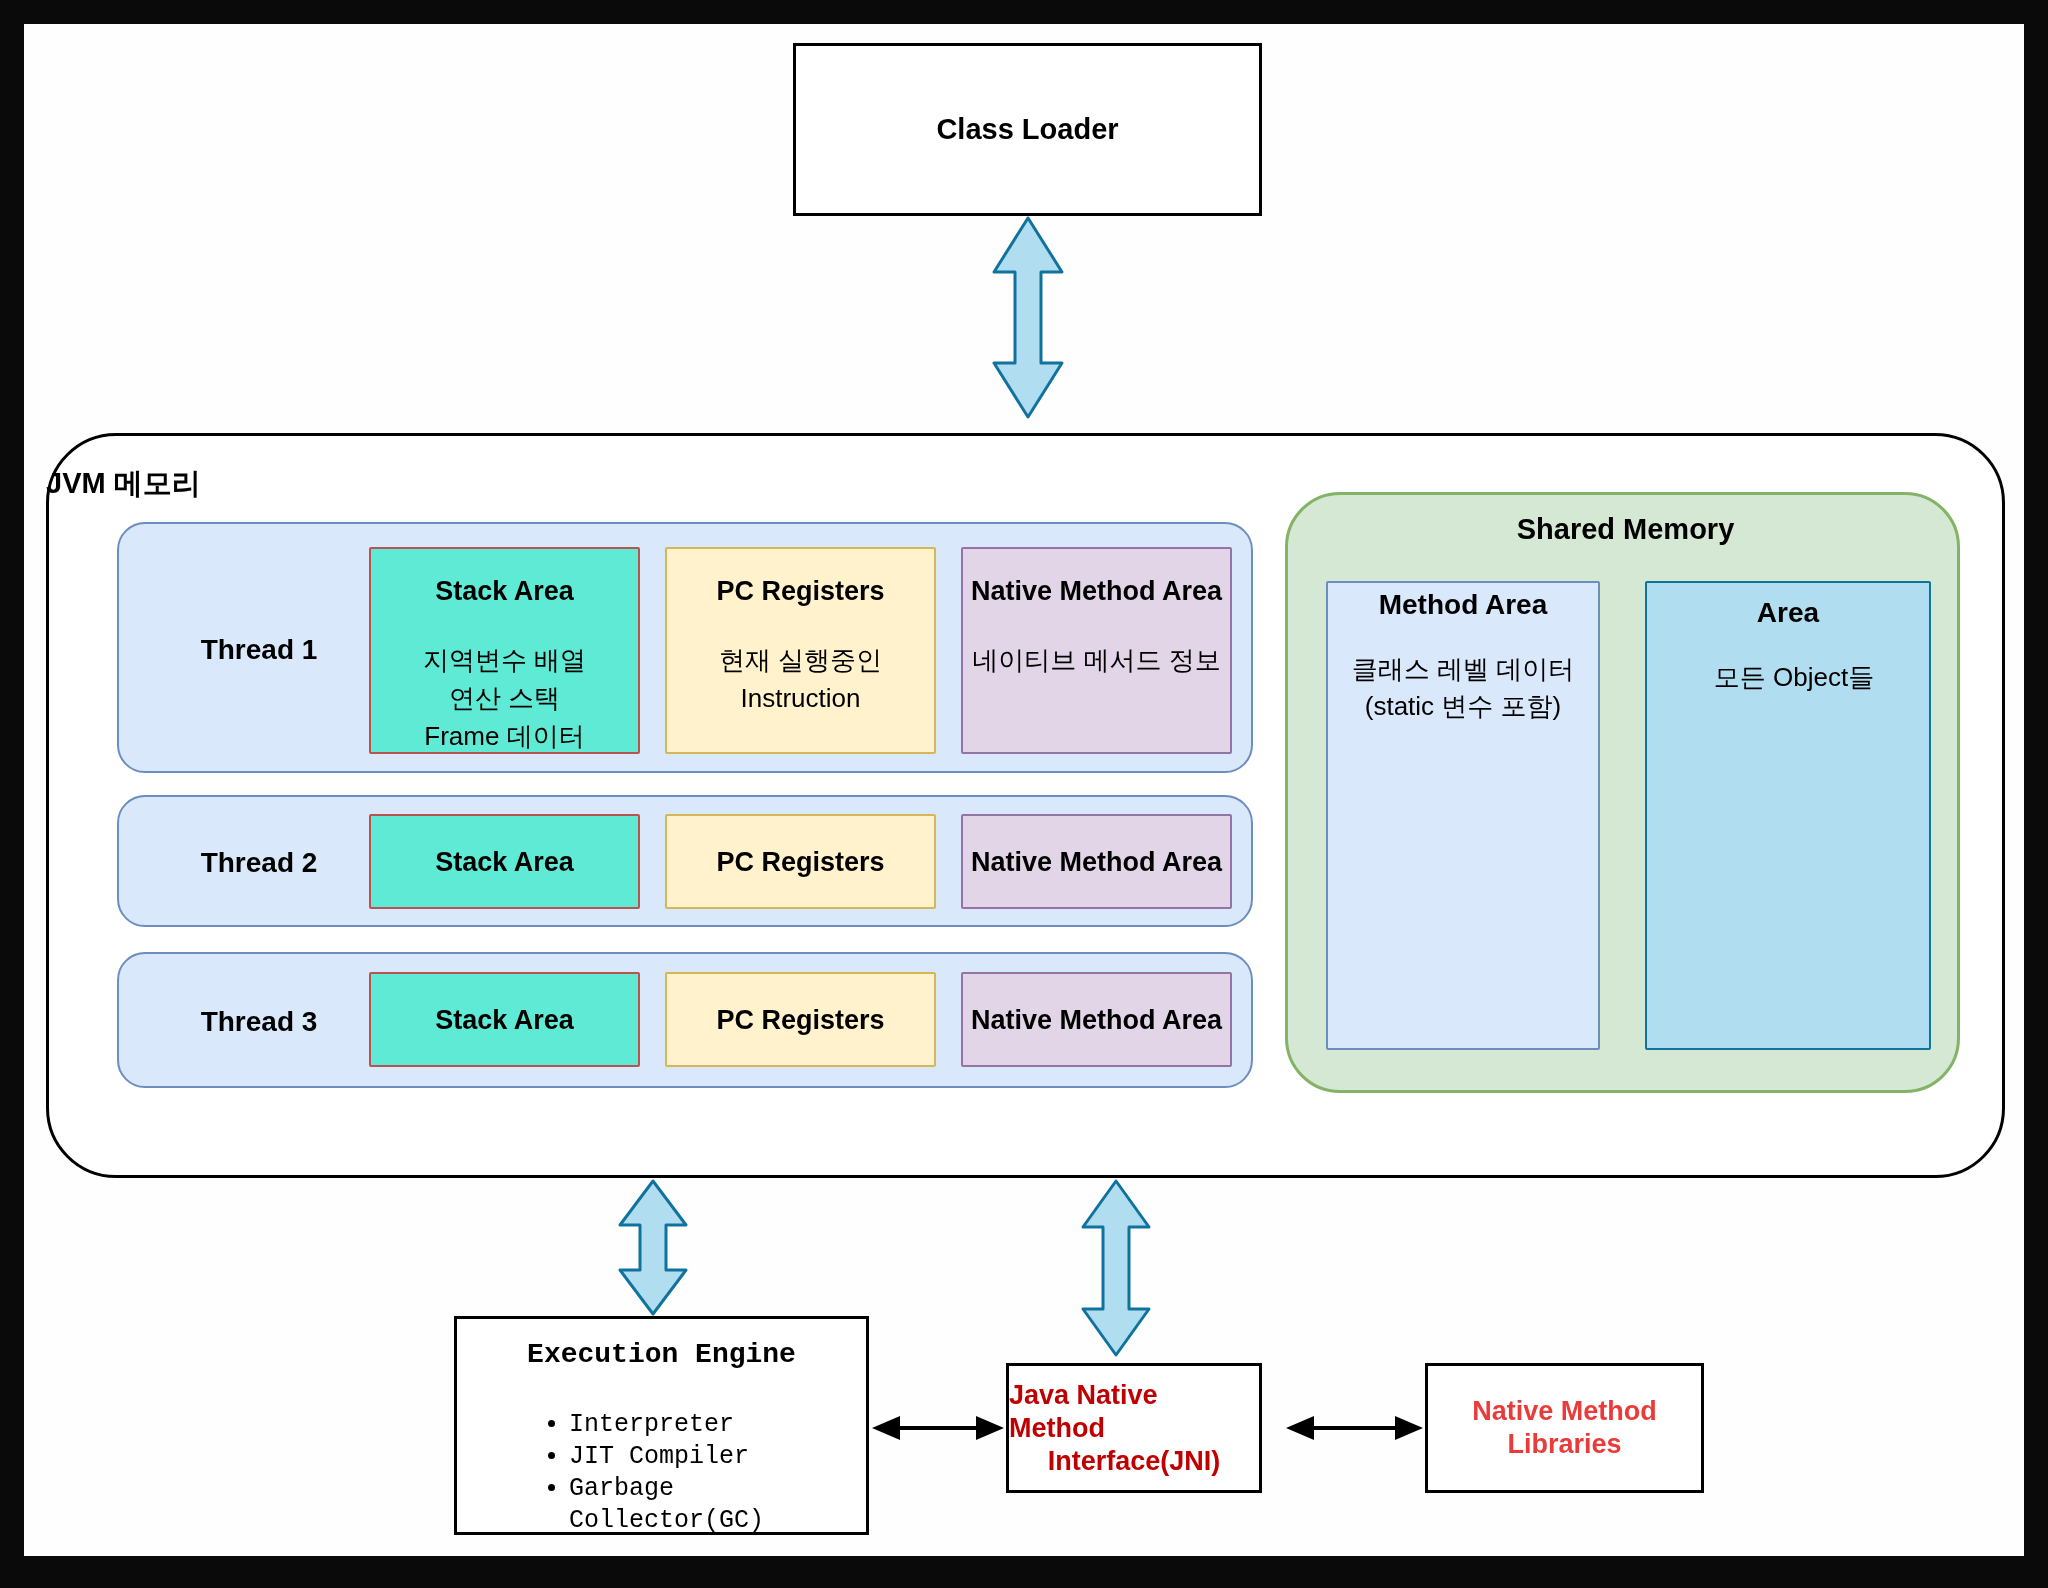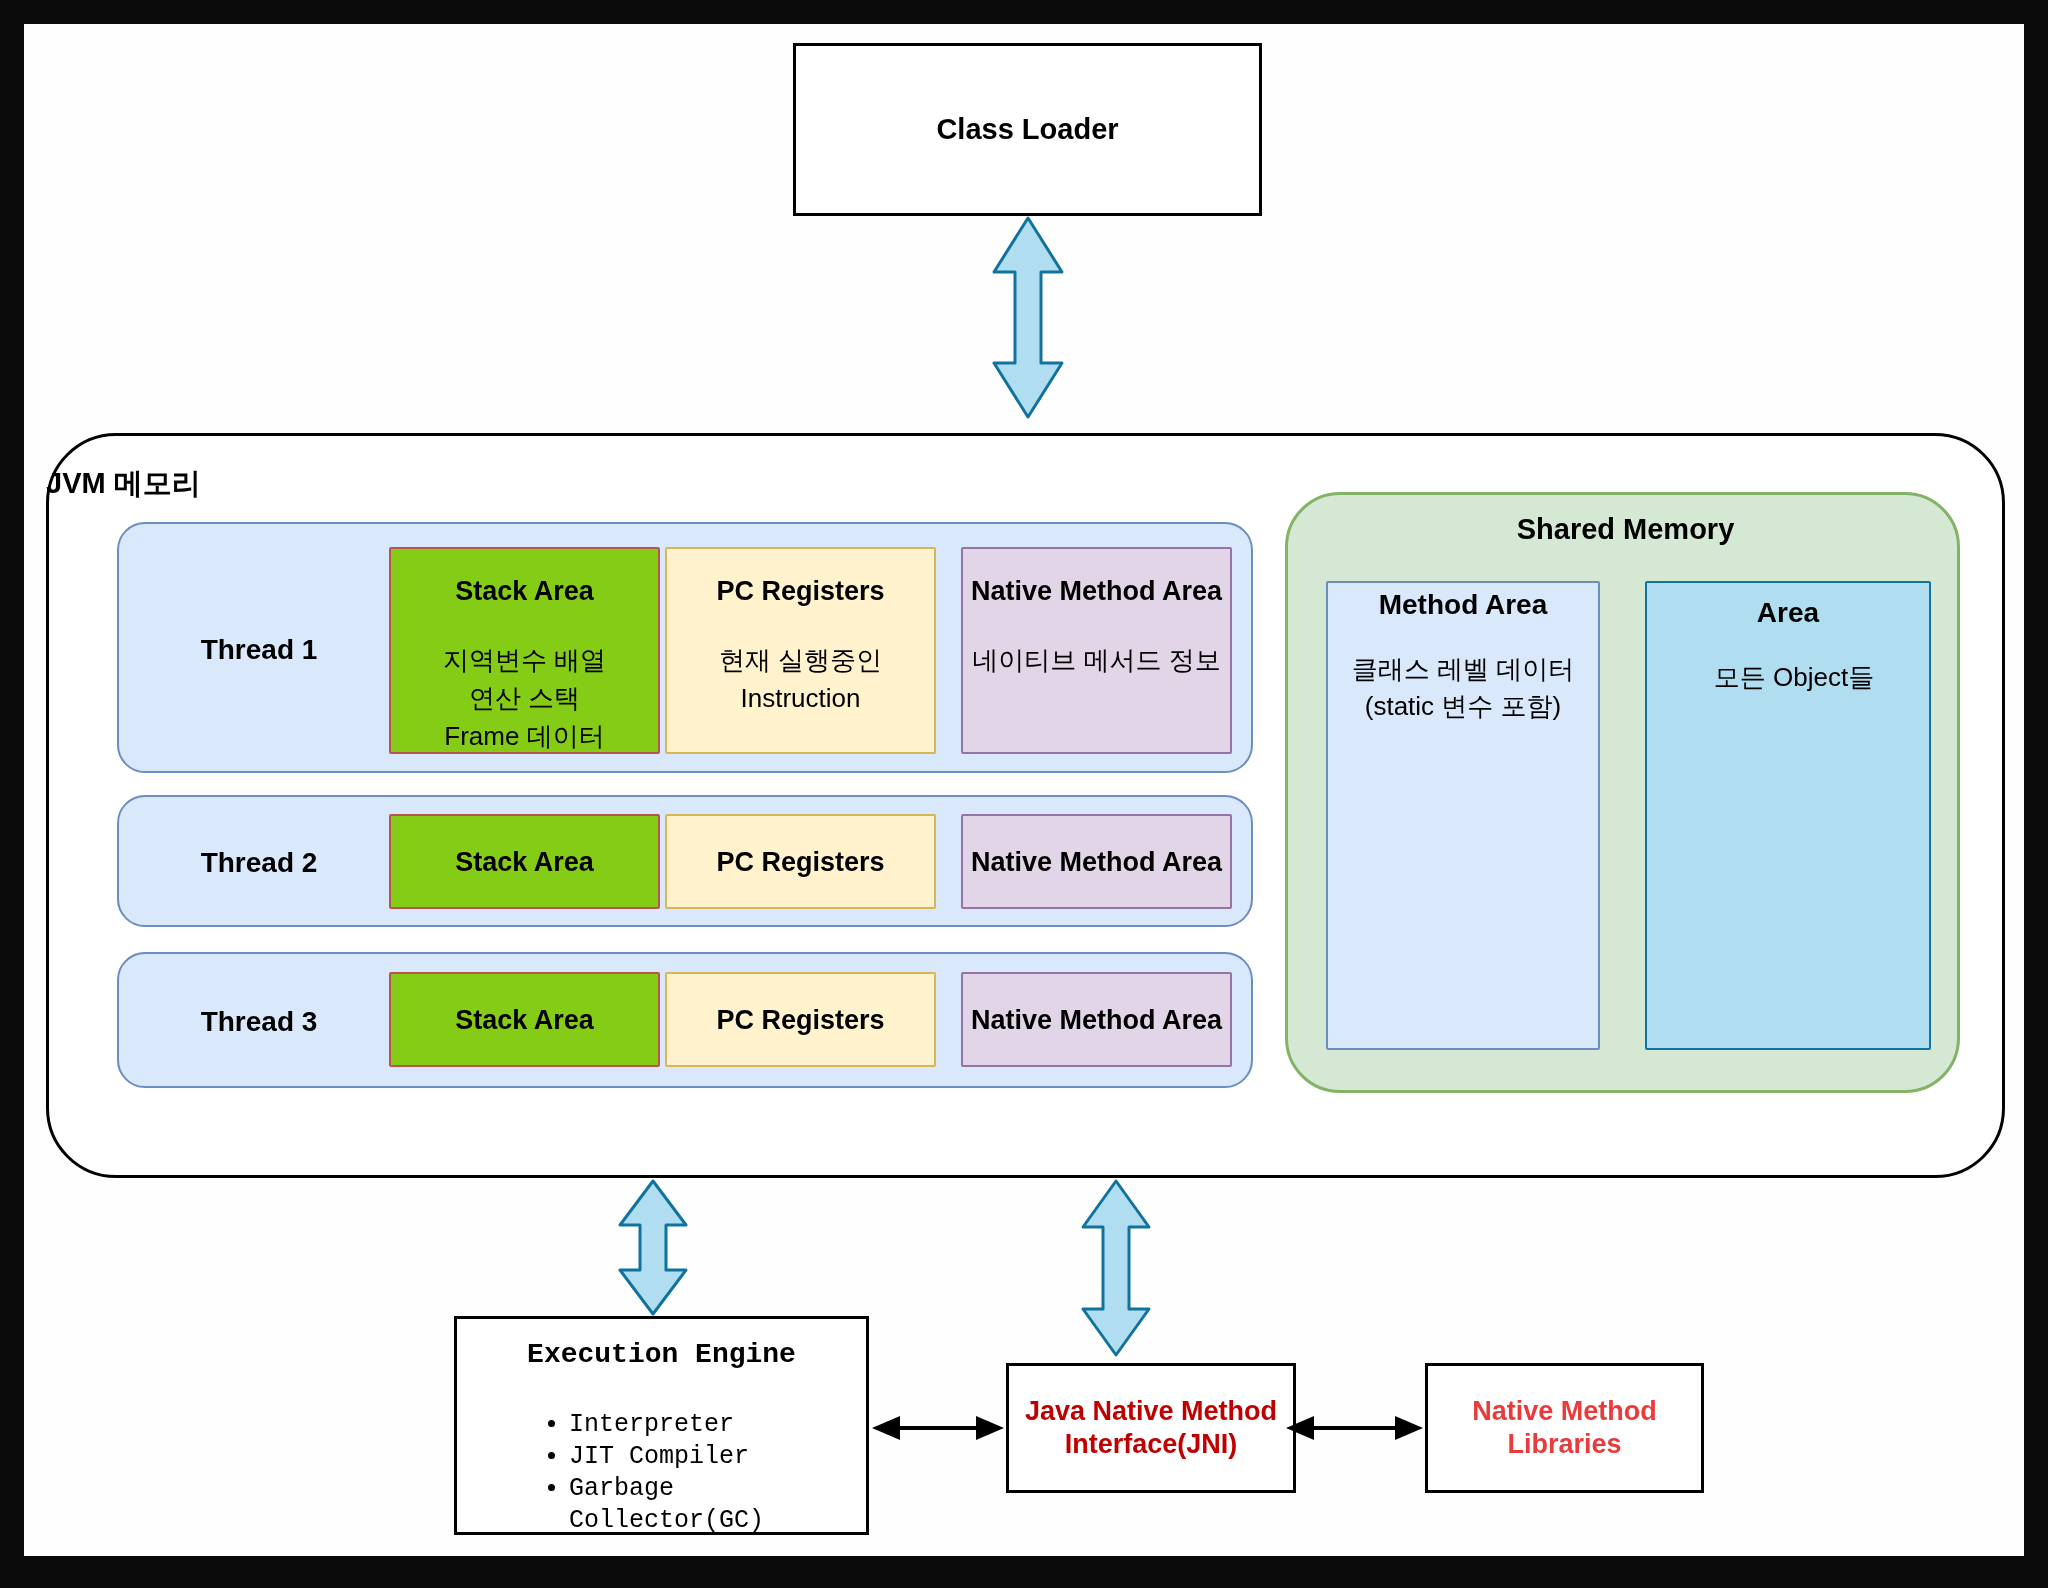--- a/index.html
+++ b/index.html
@@ -8,21 +8,21 @@
   .paper{position:absolute;left:24px;top:24px;width:2000px;height:1532px;background:#fefefe;}
   .abs{position:absolute;box-sizing:border-box;}
   .box{border:3px solid #000;background:#fff;}
   .flexc{display:flex;align-items:center;justify-content:center;text-align:left;}
   .title-lg{font-weight:bold;font-size:29px;}
   .title-md{font-weight:bold;font-size:27px;}
   .rounded-row{background:#dae8fc;border:2.5px solid #6c8ebf;border-radius:28px;}
   .cell{border-radius:2px;text-align:center;}
   .cell .ct{font-weight:bold;font-size:27px;line-height:32px;}
   .cell .cl{font-size:26px;line-height:38px;}
-  .stack-cell{background:#84cc16;border:2.5px solid #b85450;margin-left:20px;}
+  .stack-cell{background:#5eead4;border:2.5px solid #b85450;}
   .pc-cell{background:#fff2cc;border:2.5px solid #d6b656;}
   .native-cell{background:#e1d5e7;border:2.5px solid #9673a6;}
   .shared{background:#d5e8d4;border:3px solid #82b366;border-radius:55px;}
   .method-cell{background:#dae8fc;border:2.5px solid #6c8ebf;}
   .heap-cell{background:#b1ddf0;border:2.5px solid #10739e;}
   .jvm{background:#fff;border:3px solid #000;border-radius:70px;}
   .thread-label{font-weight:bold;font-size:28px;}
   .red1{color:#c00000;}
   .red2{color:#ea3b3b;}
   .ee-bullets{margin:36px 0 0 0;padding-left:112px;text-align:left;}
@@ -112,21 +112,21 @@
 
   <div class="abs box" style="left:454px;top:1316px;width:415px;height:219px;text-align:center;padding-top:18px;font-family:Liberation Mono, monospace;">
     <div class="title-md" style="font-size:28px;line-height:36px;">Execution Engine</div>
     <ul class="ee-bullets">
       <li>Interpreter</li>
       <li>JIT Compiler</li>
       <li>Garbage Collector(GC)</li>
     </ul>
   </div>
 
-  <div class="abs box flexc" style="left:1006px;top:1363px;width:290px;height:130px;flex-direction:column;">
+  <div class="abs box flexc" style="left:1006px;top:1363px;width:256px;height:130px;flex-direction:column;">
     <span class="title-md red1" style="line-height:33px;">Java Native Method</span>
     <span class="title-md red1" style="line-height:33px;">Interface(JNI)</span>
   </div>
 
   <div class="abs box flexc" style="left:1425px;top:1363px;width:279px;height:130px;flex-direction:column;">
     <span class="title-md red2" style="line-height:33px;">Native Method</span>
     <span class="title-md red2" style="line-height:33px;">Libraries</span>
   </div>
 
   <svg class="overlay" width="2048" height="1588" viewBox="0 0 2048 1588">

